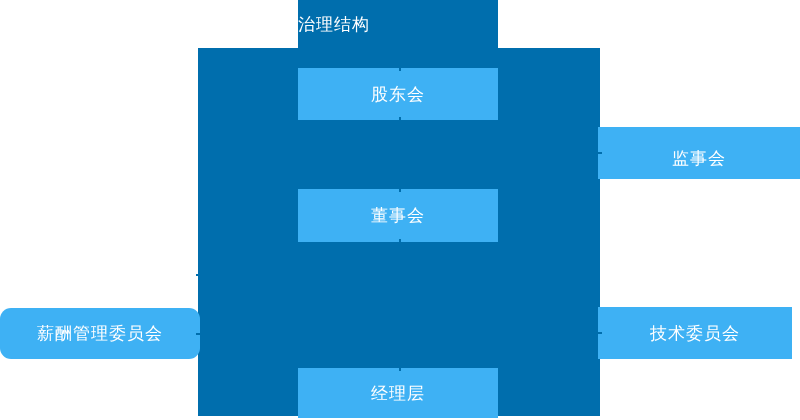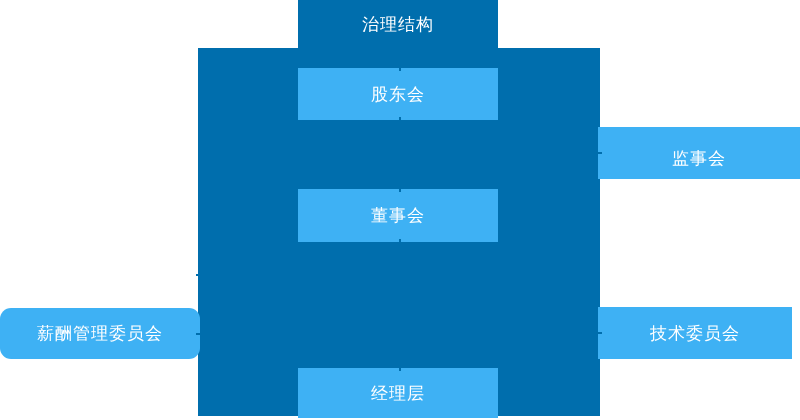--- a/index.html
+++ b/index.html
@@ -21,21 +21,21 @@
   }
   .main-rect {
     left: 198px; top: 48px;
     width: 402px; height: 368px;
     z-index: 1;
   }
   .title-box {
     left: 298px; top: 0px;
     width: 200px; height: 48px;
     z-index: 2;
-    display: flex; align-items: center; justify-content: center;
+    display: flex; align-items: center; 
   }
   .node {
     z-index: 2;
     display: flex; align-items: center; justify-content: center;
   }
   .node-label, .title-label {
     color: #ffffff;
     font-size: 17px;
     letter-spacing: 1px;
     white-space: nowrap;

